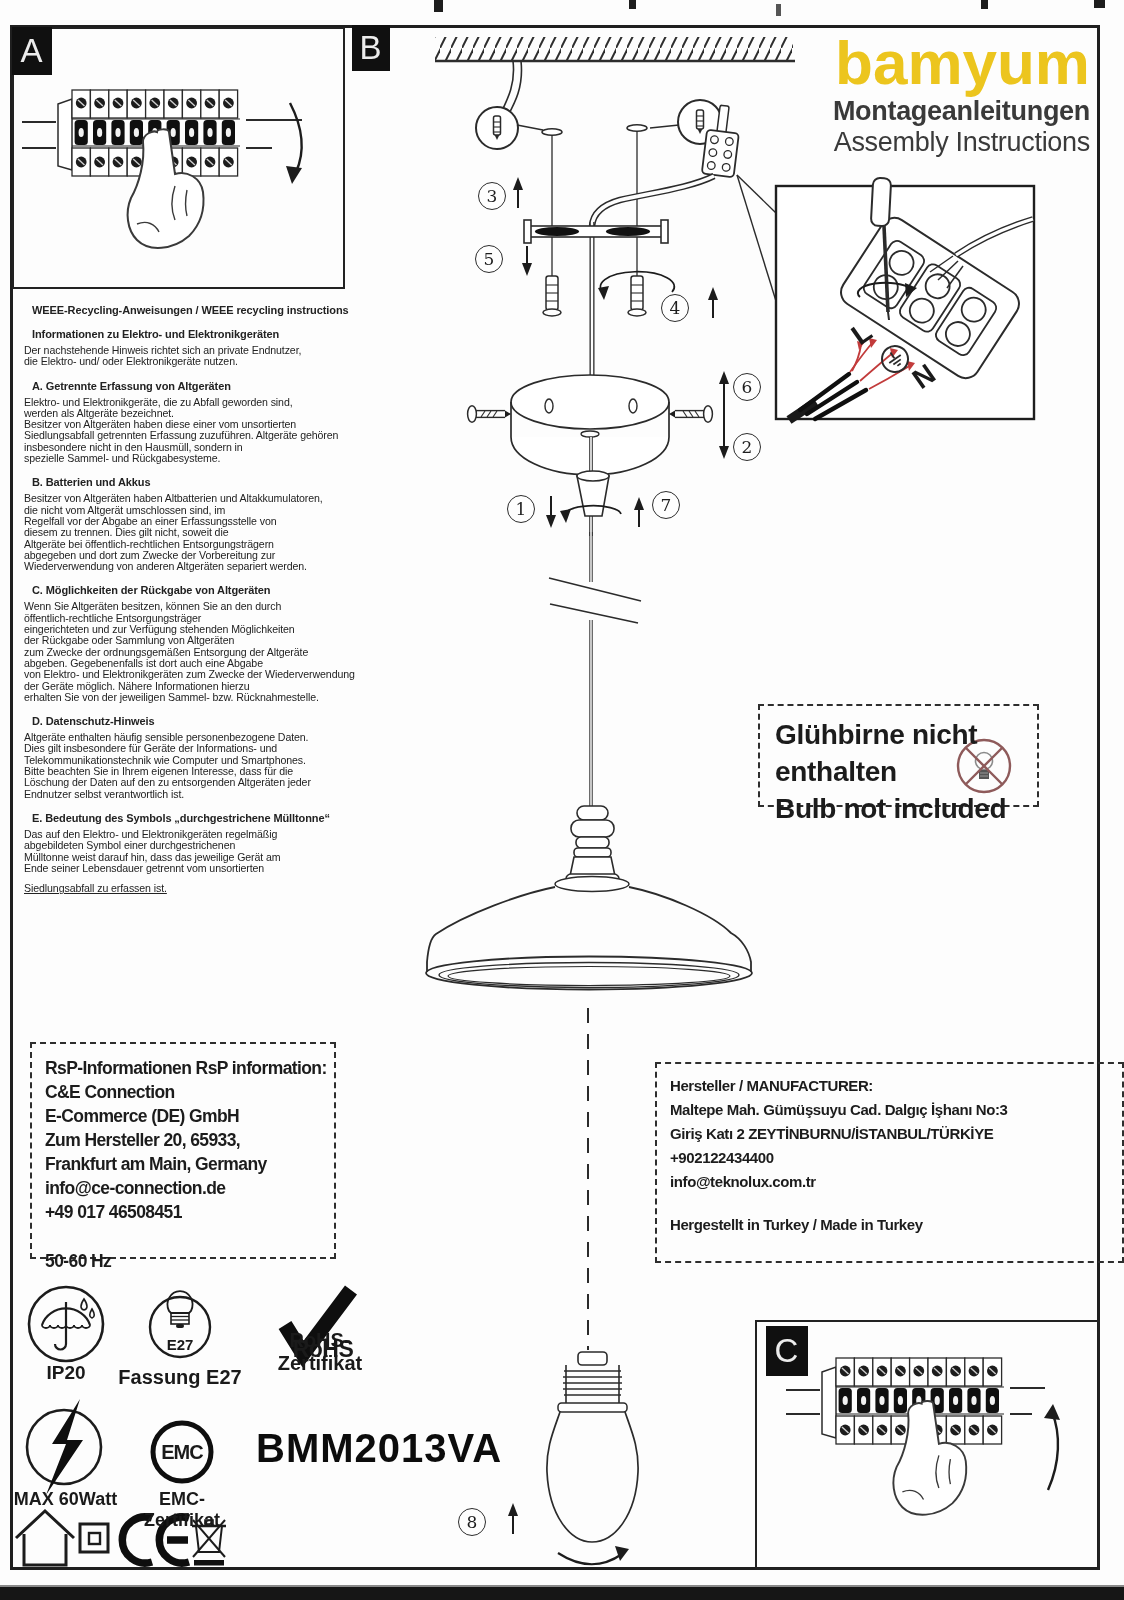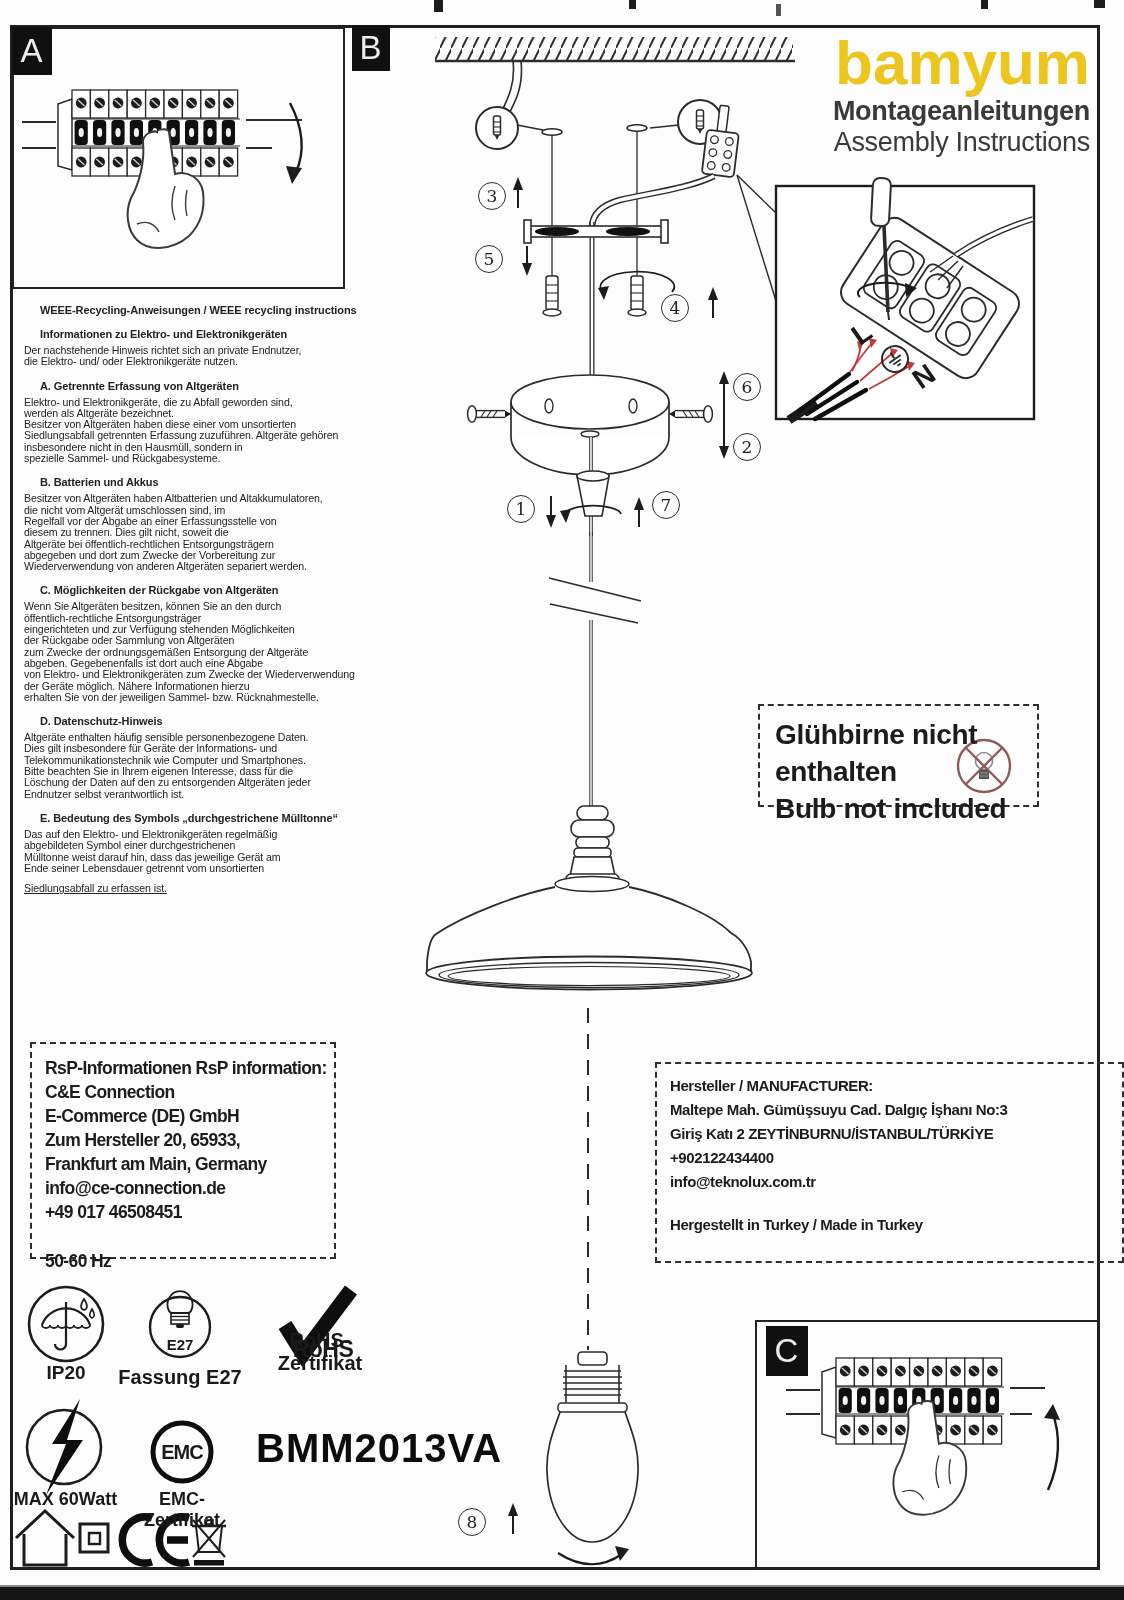--- a/index.html
+++ b/index.html
@@ -9,21 +9,21 @@
   .frame{left:10px;top:25px;width:1090px;height:1545px;border:3px solid #1f1f1f;box-sizing:border-box;}
   .panelbox{border:2px solid #222;box-sizing:border-box;}
   .blackbox{background:#101010;color:#ececec;display:flex;align-items:center;justify-content:center;
             font-size:33px;font-weight:400;letter-spacing:1px;}
   .tick{background:#1d1d1d;}
   .brand{right:34px;top:30px;text-align:right;}
   .brand .logo{font-size:62px;font-weight:bold;color:#ecc51e;letter-spacing:0px;line-height:66px;}
   .brand .sub1{font-size:27px;font-weight:600;color:#3a3a3a;line-height:31px;letter-spacing:-0.3px;}
   .brand .sub2{font-size:27px;font-weight:400;color:#3a3a3a;line-height:31px;letter-spacing:-0.3px;}
   .weee{left:24px;top:292px;width:402px;}
-  .wh{font-size:11px;font-weight:bold;margin:12px 0 5px 16px;letter-spacing:-0.1px;white-space:pre-line;}
+  .wh{font-size:11px;font-weight:bold;margin:12px 0 5px 8px;letter-spacing:-0.1px;white-space:pre-line;}
   .wp{font-size:10.6px;line-height:11.3px;margin:0 0 1px 0;white-space:pre-line;letter-spacing:-0.1px;}
   .step{width:26px;height:26px;border:1.8px solid #2d2d2d;border-radius:50%;display:flex;align-items:center;
         justify-content:center;font-family:"DejaVu Serif",serif;font-size:17px;color:#1e1e1e;background:rgba(255,255,255,.6);}
   .dashbox{border:2.2px dashed #2e2e2e;box-sizing:border-box;}
   .bulbnote{left:758px;top:704px;width:281px;height:103px;padding:10px 0 0 15px;}
   .bulbnote div{font-size:28px;font-weight:600;line-height:37px;color:#1c1c1c;letter-spacing:-0.3px;}
   .rsp{left:30px;top:1042px;width:306px;height:217px;padding:12px 0 0 13px;}
   .rsp div{font-size:17.5px;font-weight:600;line-height:24px;letter-spacing:-0.6px;color:#1c1c1c;}
   .rsp .freq{margin-top:25px;}
   .mfr{left:655px;top:1062px;width:469px;height:201px;padding:10px 8px 0 13px;}

